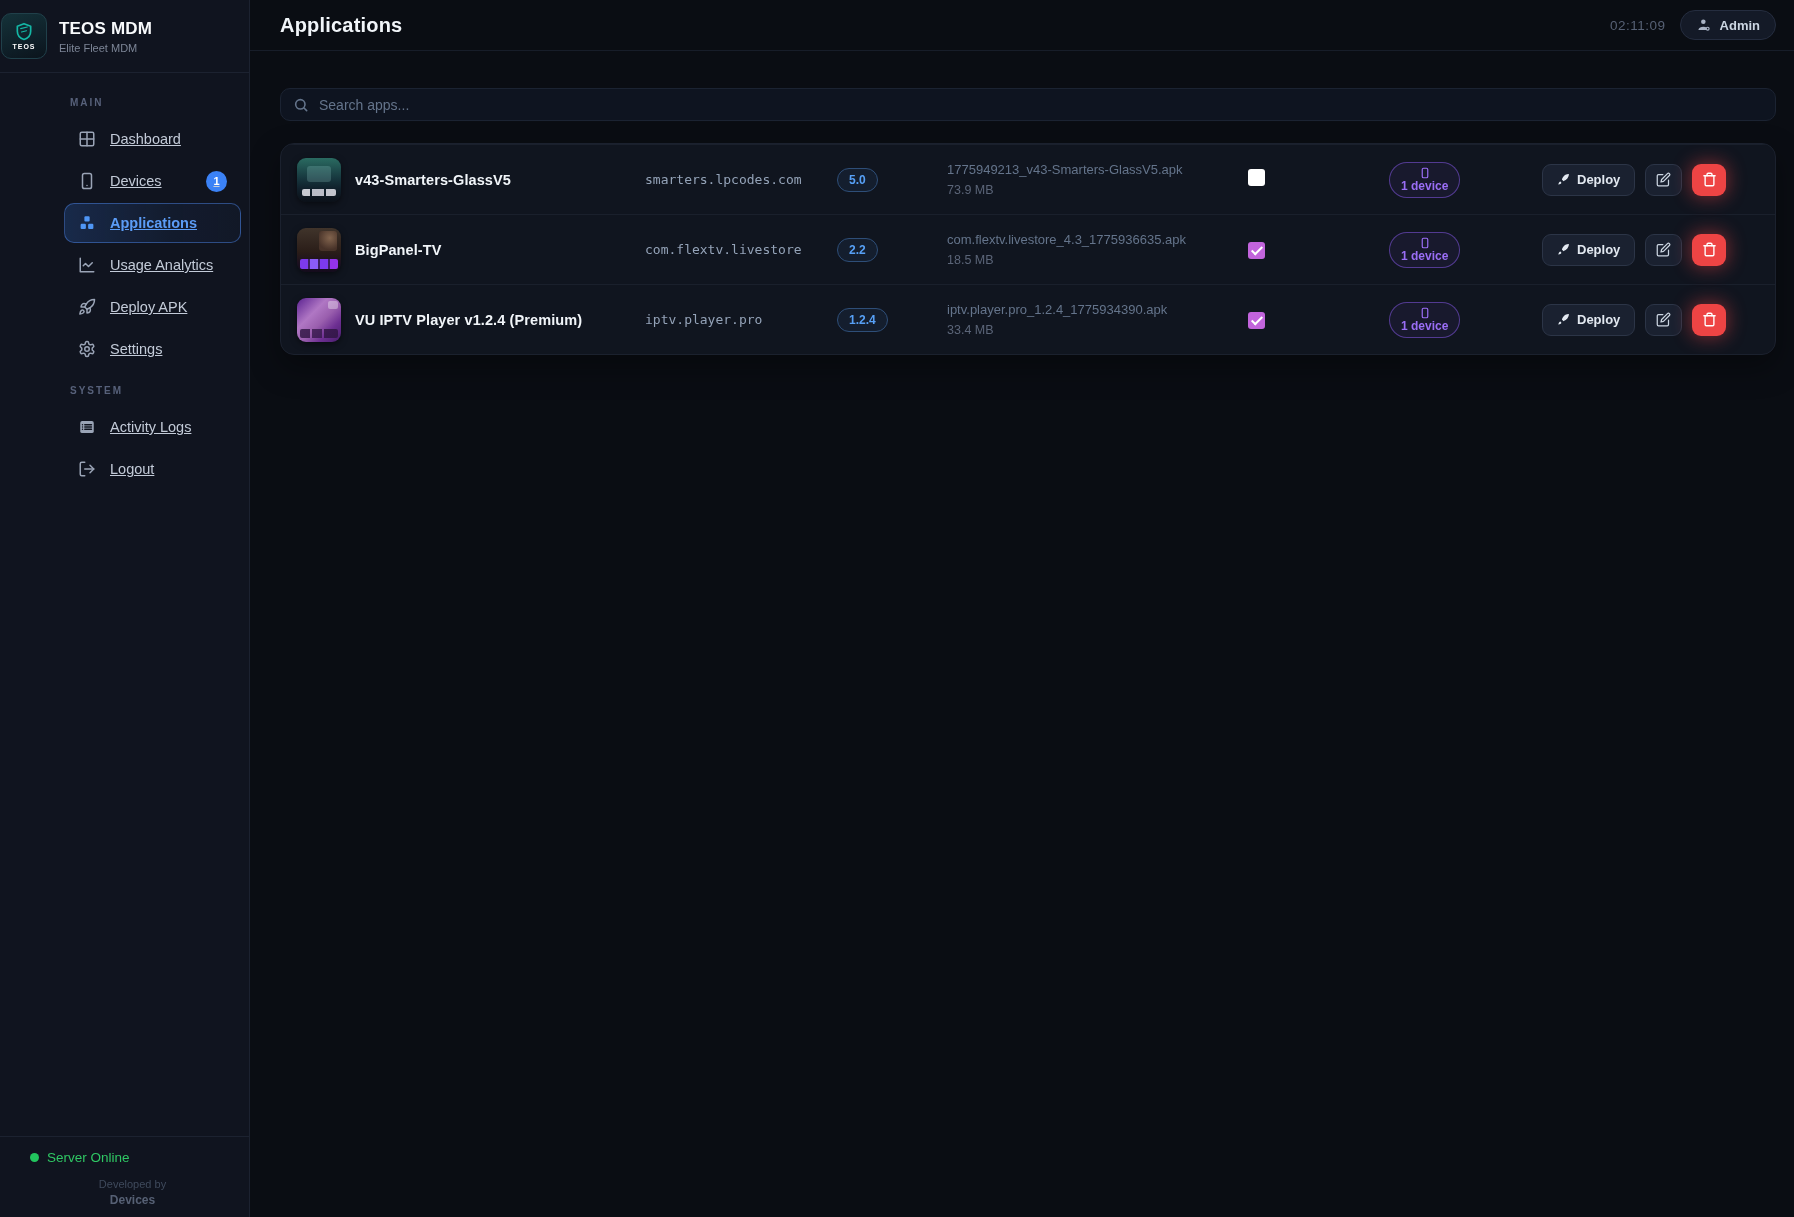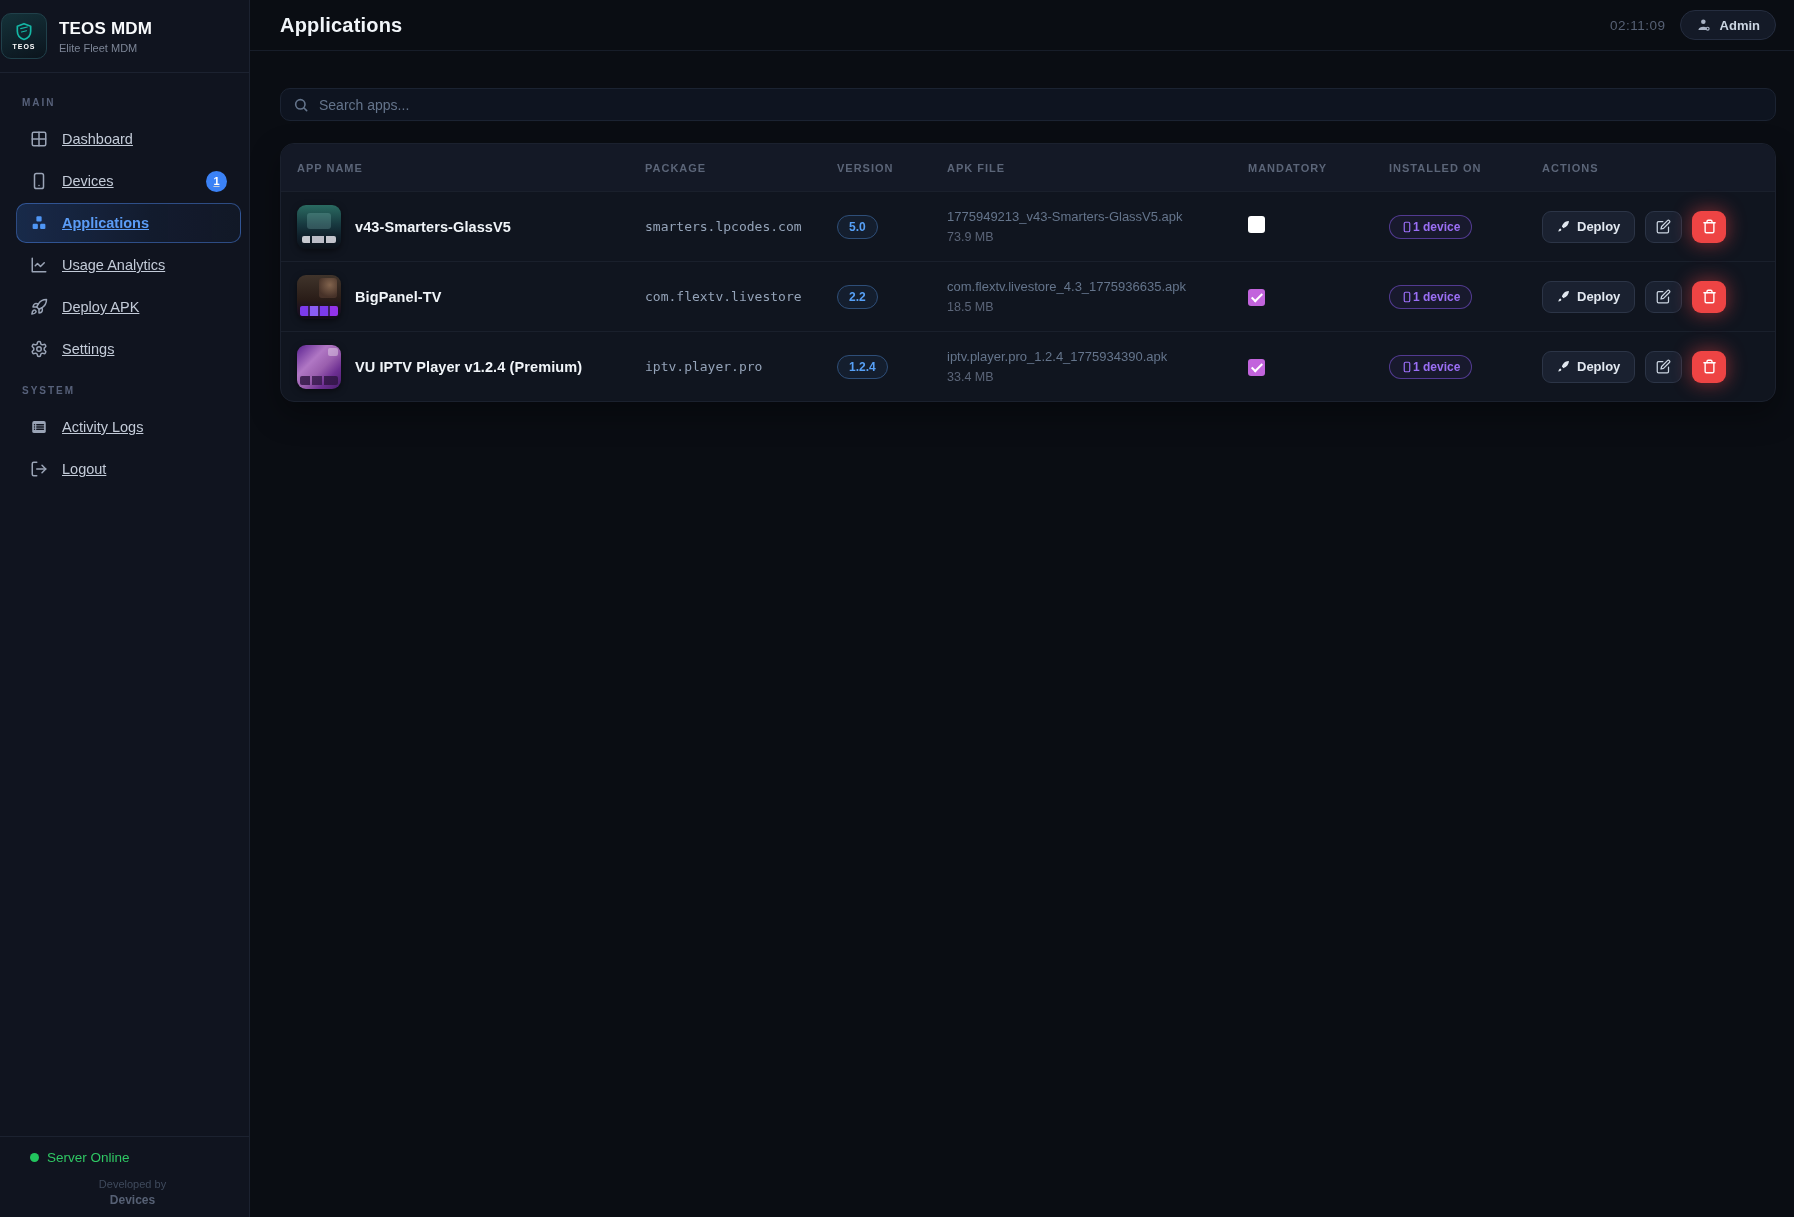--- a/index.html
+++ b/index.html
@@ -29,21 +29,21 @@
     width:46px; height:46px; border-radius:10px;
     background:linear-gradient(160deg,#143239 0%,#0e1d26 70%,#0b141c 100%);
     border:1px solid #20404a;
     display:flex; flex-direction:column; align-items:center; justify-content:center;
     gap:1px;
   }
   .logo-box .teos-word { font-size:7px; font-weight:700; letter-spacing:1px; color:#fff; }
   .brand-title { font-size:17px; font-weight:800; color:#f8fafc; letter-spacing:.2px; }
   .brand-sub { font-size:11px; color:#7c8596; margin-top:3px; }
 
-  .side-nav { padding:10px 0 0 8px; flex:1; }
+  .side-nav { padding:10px 0 0 8px; flex:1;margin-left:48px; }
   .section-label {
     font-size:10px; font-weight:700; letter-spacing:2px;
     color:#57617a; padding:14px 16px 9px 14px; text-transform:uppercase;
   }
   .nav-item {
     height:40px; margin:2px 8px; padding:0 13px; border-radius:10px;
     display:flex; align-items:center; gap:14px;
     color:#c3cbd8; font-size:14.5px; font-weight:500;
     cursor:pointer; border:1px solid transparent;text-decoration:underline;
   }
@@ -159,21 +159,21 @@
   .checkbox.checked::after {
     content:""; width:4px; height:9px; margin-top:-2px;
     border-right:2.2px solid #fff; border-bottom:2.2px solid #fff;
     transform:rotate(45deg);
   }
 
   .device-pill {
     display:inline-flex; align-items:center; gap:0;
     padding:4px 11px; border-radius:999px;
     border:1px solid rgba(139,92,246,.5); background:rgba(139,92,246,.07);
-    color:#9a6ef5; font-size:12px; font-weight:700;
+    color:#9a6ef5; font-size:12px; font-weight:700;flex-direction:column;
   }
   .device-pill .picon { color:#9a6ef5; }
 
   .actions { display:flex; align-items:center; gap:10px; }
   .deploy-btn {
     display:flex; align-items:center; gap:7px;
     height:32px; padding:0 14px; border-radius:9px;
     background:#1a2130; border:1px solid #2c3547;
     color:#e2e8f0; font-size:13px; font-weight:700; cursor:pointer;
     font-family:"Liberation Sans", sans-serif;
@@ -335,29 +335,20 @@
       <span class="sicon">
         <svg width="16" height="16" viewBox="0 0 24 24" fill="none" stroke="currentColor" stroke-width="2.4" stroke-linecap="round">
             <circle cx="11" cy="11" r="7"></circle>
             <path d="m20.5 20.5-4-4"></path>
           </svg>
       </span>
       <input class="search-input" type="text" placeholder="Search apps..." style="">
     </div>
 
     <div class="table-card">
-      <div class="thead">
-        <div class="cell">APP NAME</div>
-        <div class="cell">PACKAGE</div>
-        <div class="cell">VERSION</div>
-        <div class="cell">APK FILE</div>
-        <div class="cell">MANDATORY</div>
-        <div class="cell">INSTALLED ON</div>
-        <div class="cell">ACTIONS</div>
-      </div>
 
       <div class="trow">
         <div class="cell app-cell">
           <span class="app-icon app-icon-0"></span>
           <span class="app-name">v43-Smarters-GlassV5</span>
         </div>
         <div class="cell pkg">smarters.lpcodes.com</div>
         <div class="cell"><span class="vbadge">5.0</span></div>
         <div class="cell">
           <div class="apk-name">1775949213_v43-Smarters-GlassV5.apk</div>

